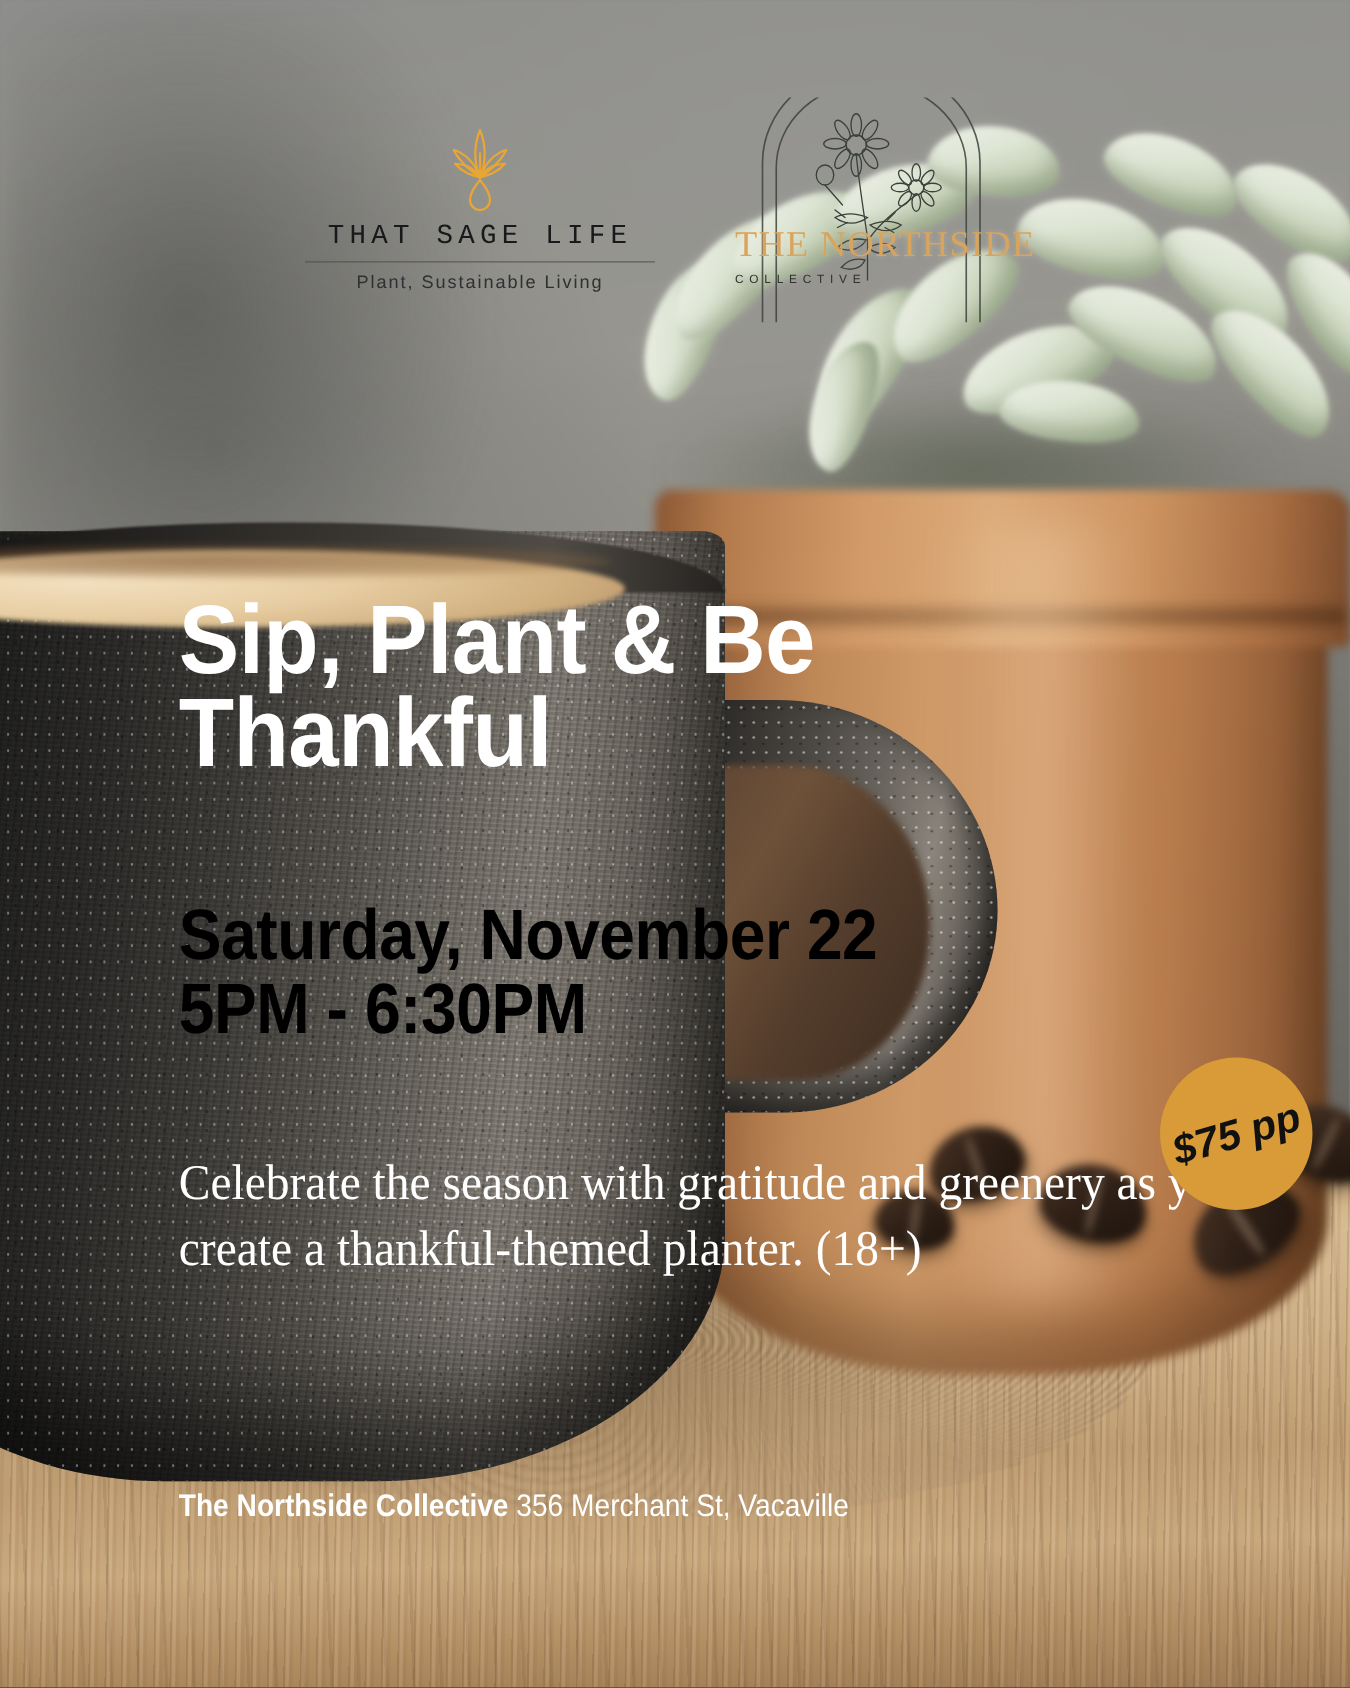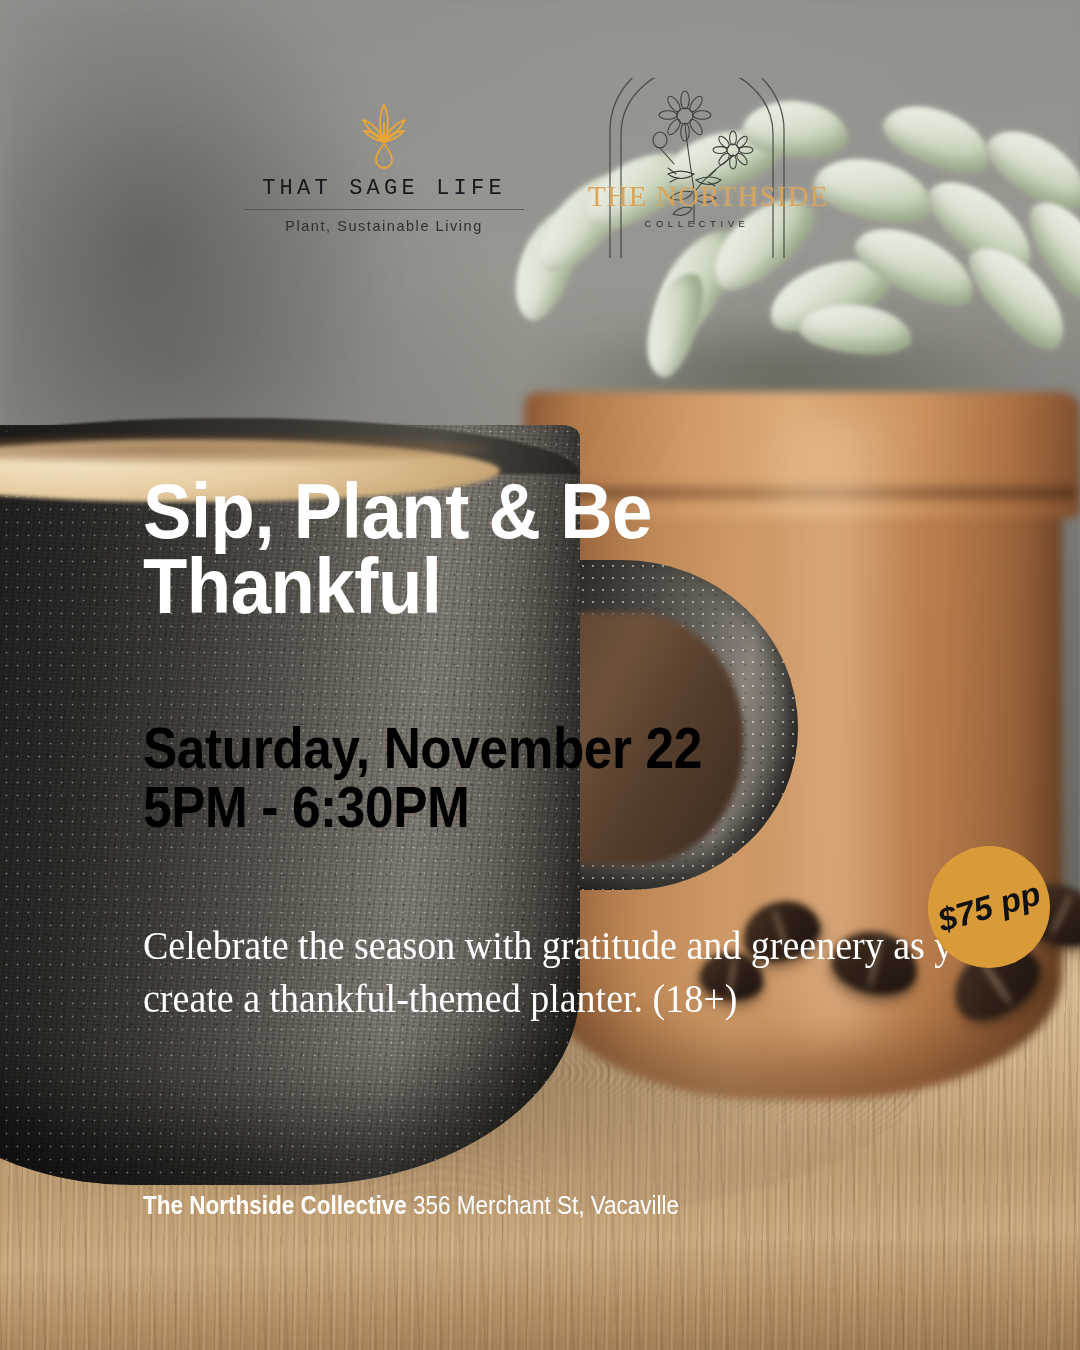--- a/index.html
+++ b/index.html
@@ -218,21 +218,21 @@
   .logo-north{position:absolute;left:588px;top:78px;width:218px;height:180px;}
   .north-arch{position:absolute;left:0;top:0;}
   .north-name{
     position:absolute;left:0;top:104px;width:218px;text-align:left;
     font-family:"Liberation Serif", serif;
     font-size:29px;letter-spacing:1.1px;color:#d9a45c;
     line-height:1;white-space:nowrap;
     text-shadow:0 0 5px rgba(255,235,205,.28);
   }
   .north-sub{
-    position:absolute;left:0;top:140px;width:218px;text-align:center;
+    position:absolute;left:0;top:140px;width:218px;
     font-family:"Liberation Sans", sans-serif;
     font-size:9.5px;letter-spacing:4.6px;color:#2e332e;white-space:nowrap;
   }
 
   
   .headline{
     position:absolute;left:143px;top:474px;width:620px;
     font-family:"Liberation Sans Narrow","Liberation Sans", sans-serif;
     font-weight:bold;
     font-size:78px;line-height:.96;

